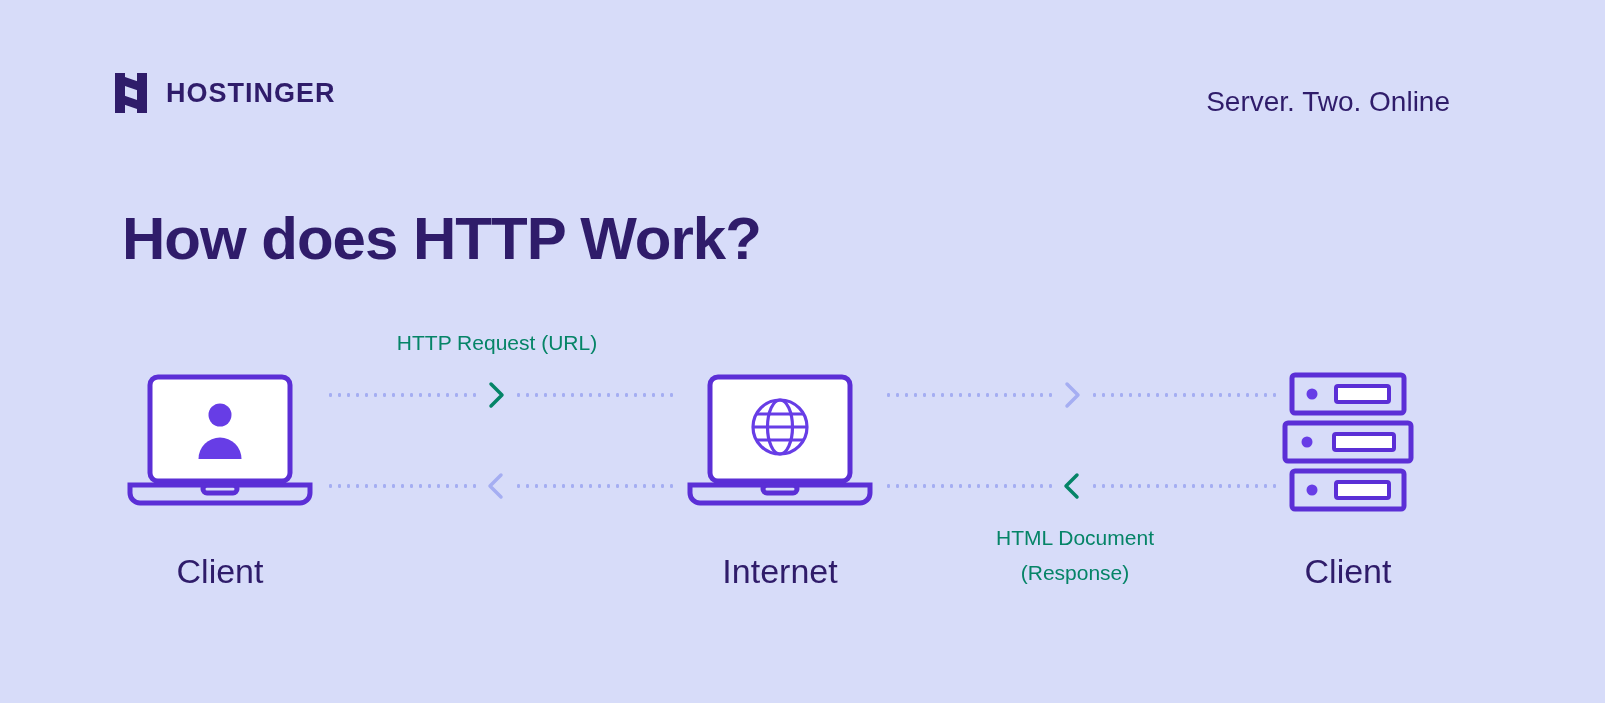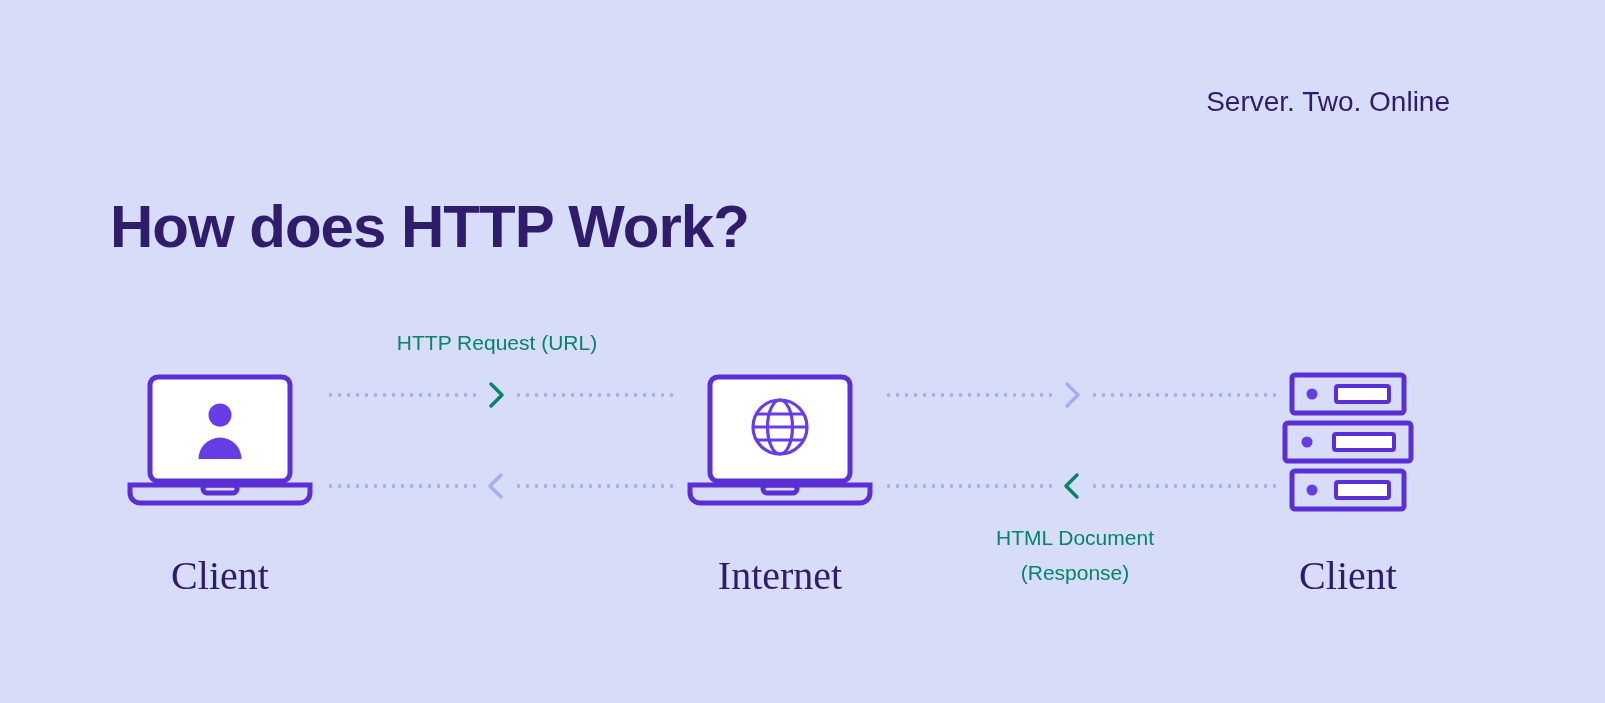--- a/index.html
+++ b/index.html
@@ -16,28 +16,28 @@
     position:relative;width:1605px;height:703px;overflow:hidden;
     background:var(--background);
   }
   
   .brand{position:absolute;left:112px;top:72px;display:flex;align-items:center;gap:16px;}
   .logo-mark svg{display:block;}
   .logo-fill{fill:var(--text-dark);}
   .brand-name{font-size:27px;font-weight:800;letter-spacing:1px;color:var(--text-dark);}
   .tagline{position:absolute;right:155px;top:86px;font-size:28px;color:var(--text-dark);}
   
-  .title{position:absolute;left:110px;top:192px;margin:0;font-size:60px;font-weight:700;
+  .title{position:absolute;left:110px;top:192px;margin:12px;font-size:60px;font-weight:700;
     letter-spacing:-1px;color:var(--text-dark);}
   
   .flow-label{position:absolute;text-align:center;font-size:21px;color:var(--green);}
   .flow-label.request{left:330px;top:331px;width:334px;}
   .flow-label.response{left:908px;top:520px;width:334px;line-height:35px;}
   
-  .node-label{position:absolute;text-align:center;font-size:40px;color:var(--text-dark);font-family:Liberation Serif, serif;}
+  .node-label{position:absolute;text-align:center;font-size:34px;color:var(--text-dark);}
   
   .node{position:absolute;margin:0;}
   .screen{fill:#ffffff;stroke:var(--purple-outline);stroke-width:5;}
   .frame{fill:none;stroke:var(--purple-outline);stroke-width:5;}
   .accent{fill:var(--purple-accent);}
   .globe *{fill:none;stroke:var(--purple-accent);stroke-width:3.2;}
   .slot rect{fill:#ffffff;stroke:var(--purple-outline);stroke-width:4;}
   
   .dots{position:absolute;height:4px;background-repeat:repeat-x;background-position:left center;
     background-size:9px 4px;
@@ -46,20 +46,31 @@
   .chevron{position:absolute;}
   .chev{fill:none;stroke-width:3.5;stroke-linecap:round;stroke-linejoin:round;}
   .chev.green{stroke:var(--green);}
   .chev.purple{stroke:var(--dotted-line);}
 </style>
 </head>
 <body>
 
 <div class="canvas">
 
+  <div class="brand">
+    <span class="logo-mark">
+      <svg width="38" height="42" viewBox="0 0 38 42">
+        <path class="logo-fill" d="M3 1h10v40H3z"></path>
+        <path class="logo-fill" d="M13 5l13 4.5v9L13 14z"></path>
+        <path class="logo-fill" d="M25 1h10v40H25z"></path>
+        <path class="logo-fill" d="M25 37l-13-4.5v-9l13 4.5z"></path>
+      </svg>
+    </span>
+    <span class="brand-name">HOSTINGER</span>
+  </div>
   <div class="tagline">Server. Two. Online</div>
 
   <h1 class="title">How does HTTP Work?</h1>
 
   <div class="flow-label request">HTTP Request (URL)</div>
   <div class="flow-label response">
     <span>HTML Document</span><br>
     <span>(Response)</span>
   </div>
 

